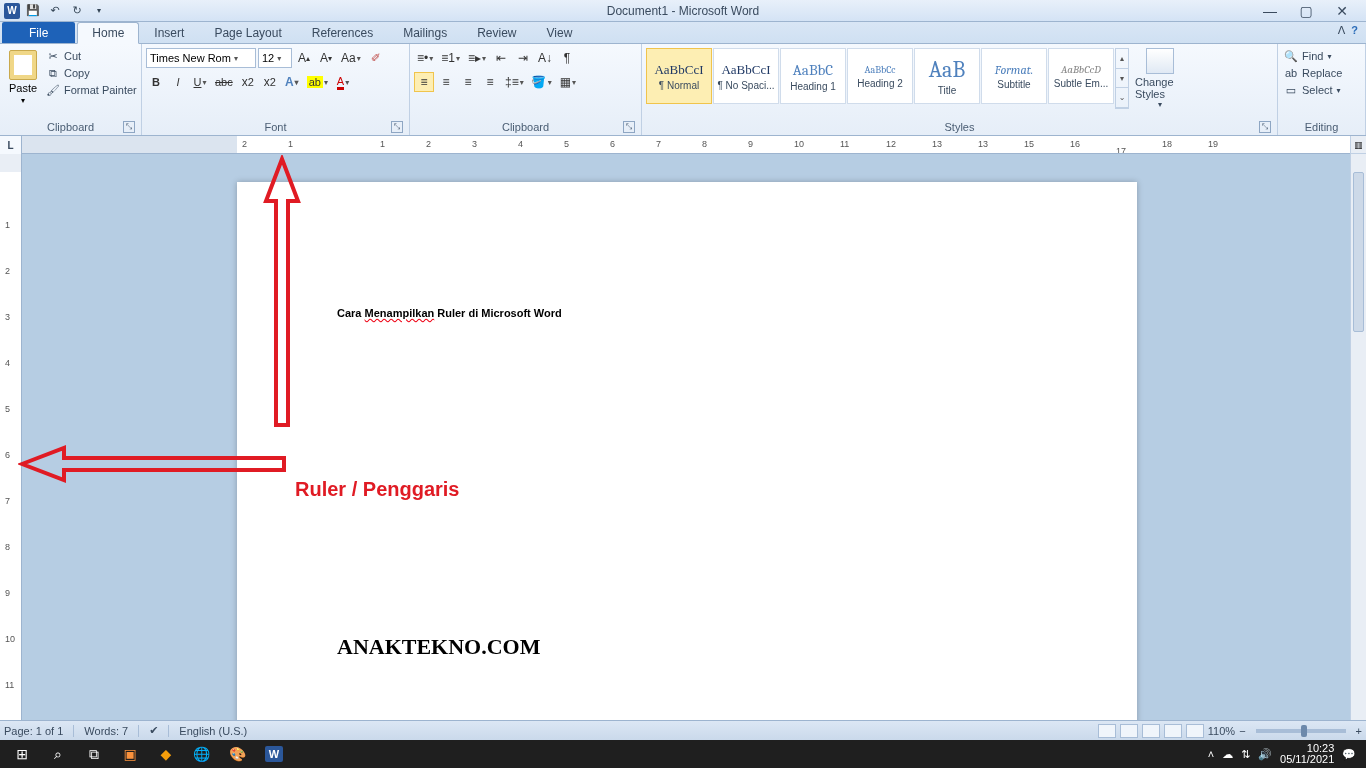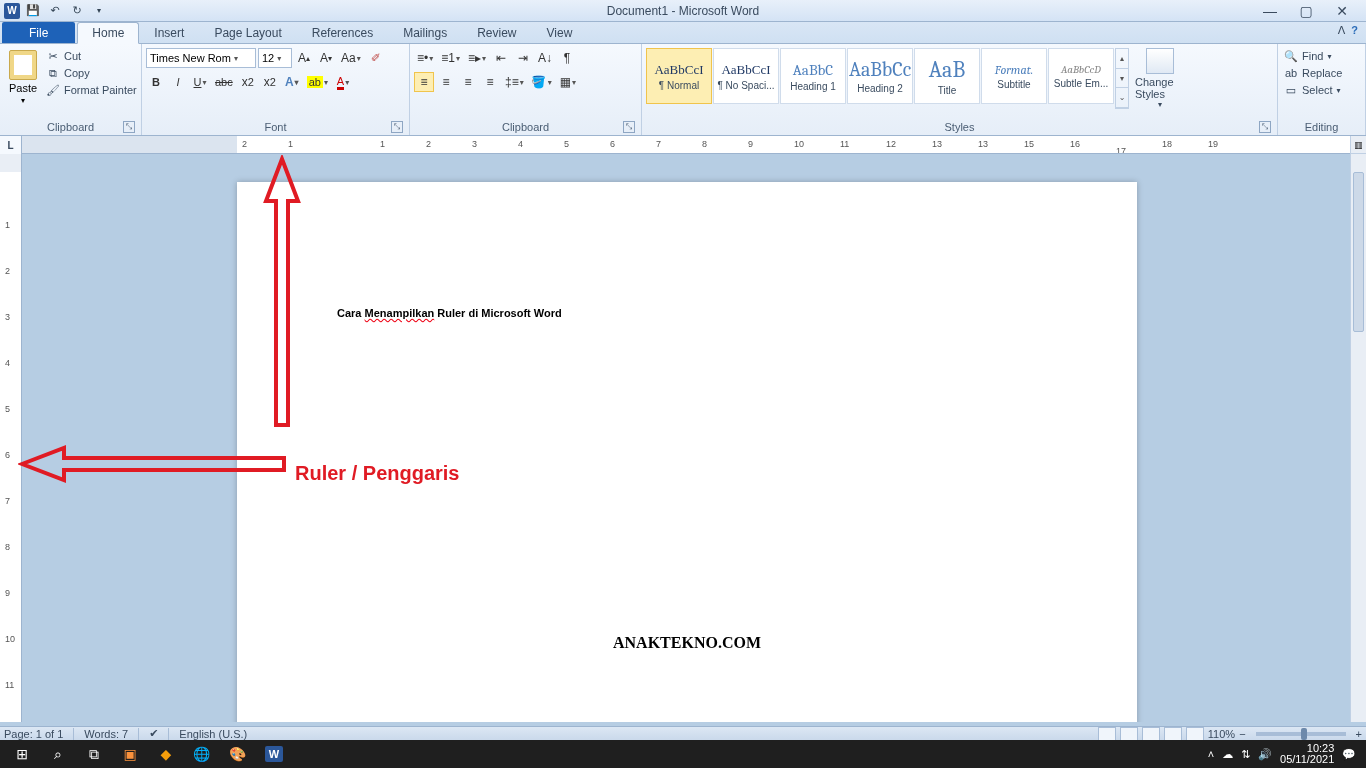--- a/index.html
+++ b/index.html
@@ -71,32 +71,32 @@
 .hruler { flex: 1; position: relative; background: #fff; margin-left: 0; overflow: hidden; }
 .hruler .inactive-l { position: absolute; left: 0; width: 215px; top: 0; bottom: 0; background: #dbe4ef; }
 .hruler .ticks { position: absolute; left: 0; right: 0; top: 0; bottom: 0; display: flex; align-items: center; font-size: 9px; color: #555; }
 .hruler .ticks span { position: absolute; font-size: 9px; }
 .vruler { position: absolute; left: 0; top: 18px; width: 22px; bottom: 0; background: #fff; border-right: 1px solid #9db4cf; }
 .vruler .inactive-t { position: absolute; top: 0; height: 18px; left: 0; right: 0; background: #e9eef5; }
 .docarea { position: absolute; left: 22px; top: 18px; right: 16px; bottom: 0; overflow: hidden; background: #b6cde3; }
 .page { position: absolute; left: 215px; top: 28px; width: 900px; height: 1200px; background: #fff; box-shadow: 0 0 6px rgba(0,0,0,.25); padding: 110px 100px; }
 .page .h1 { font-family: "Times New Roman", serif; font-size: 28px; font-weight: bold; color: #000; }
 .page .h1 .u { text-decoration: underline; text-decoration-color: #e01; text-decoration-style: wavy; }
-.page .site { font-family: "Times New Roman", serif; font-size: 16px; font-weight: bold; margin-top: 310px; text-align: center; }
+.page .site { font-family: "Times New Roman", serif; font-size: 22px; font-weight: bold; margin-top: 310px; }
 .annot { position: absolute; color: #e01b24; font-weight: bold; font-size: 20px; font-family: Arial, sans-serif; }
 .vscroll { position: absolute; right: 0; top: 18px; width: 16px; bottom: 0; background: #e9eef5; border-left: 1px solid #c0d0e4; }
 .vscroll .thumb { position: absolute; top: 18px; left: 2px; right: 2px; height: 160px; background: #cdd9e8; border: 1px solid #a8bdd7; border-radius: 2px; }
 .rulertoggle { position: absolute; right: 0; top: 0; width: 16px; height: 18px; background: #e9eef5; border-left: 1px solid #c0d0e4; border-bottom: 1px solid #c0d0e4; display:flex; align-items:center; justify-content:center; font-size:9px; }
 
 
 .arrow-up { position: absolute; left: 262px; top: 155px; }
 .arrow-left { position: absolute; left: 18px; top: 444px; }
 
 
-.statusbar { position: absolute; left: 0; right: 0; bottom: 28px; height: 14px; background: linear-gradient(#dce7f4, #cad9eb); border-top: 1px solid #9db4cf; display: flex; align-items: center; padding: 0 4px; font-size: 11px; color: #3a4b5f; gap: 10px; }
+.statusbar { position: absolute; left: 0; right: 0; bottom: 28px; height: 20px; background: linear-gradient(#dce7f4, #cad9eb); border-top: 1px solid #9db4cf; display: flex; align-items: center; padding: 0 4px; font-size: 11px; color: #3a4b5f; gap: 10px; }
 .statusbar .sep { width: 1px; height: 12px; background: #a8bdd7; }
 .statusbar .right { margin-left: auto; display: flex; align-items: center; gap: 4px; }
 .viewbtn { width: 18px; height: 14px; border: 1px solid #a8bdd7; background: #f0f5fb; }
 .zoomslider { width: 90px; height: 4px; background: #a8bdd7; position: relative; margin: 0 6px; }
 .zoomslider .h { position: absolute; left: 45px; top: -4px; width: 6px; height: 12px; background: #6d89ab; border-radius: 2px; }
 
 
 .taskbar { position: absolute; left: 0; right: 0; bottom: 0; height: 28px; background: #1f1f1f; display: flex; align-items: center; padding: 0 4px; color: #fff; }
 .taskbar .tbtn { width: 36px; height: 28px; display: flex; align-items: center; justify-content: center; font-size: 14px; }
 .taskbar .tbtn.w { font-size: 12px; }
@@ -244,21 +244,21 @@
           </div>
         <div class="stylebox">
             <span class="prev" style="font-size:13px">AaBbCcI</span>
             <span class="nm">¶ No Spaci...</span>
           </div>
         <div class="stylebox">
             <span class="prev h" style="font-size:15px">AaBbC</span>
             <span class="nm">Heading 1</span>
           </div>
         <div class="stylebox">
-            <span class="prev h" style="font-size:20px">AaBbCc</span>
+            <span class="prev h" style="font-size:10px">AaBbCc</span>
             <span class="nm">Heading 2</span>
           </div>
         <div class="stylebox">
             <span class="prev h" style="font-size:22px">AaB</span>
             <span class="nm">Title</span>
           </div>
         <div class="stylebox">
             <span class="prev h" style="font-size:12px;font-style:italic">Format.</span>
             <span class="nm">Subtitle</span>
           </div>
@@ -362,21 +362,21 @@
     </div>
   </div>
 </div>
 
 <svg class="arrow-up" width="40" height="280">
   <polygon points="20,4 4,46 14,46 14,270 26,270 26,46 36,46" fill="none" stroke="#e01b24" stroke-width="4"></polygon>
 </svg>
 <svg class="arrow-left" width="270" height="40">
   <polygon points="4,20 46,4 46,14 266,14 266,26 46,26 46,36" fill="none" stroke="#e01b24" stroke-width="4"></polygon>
 </svg>
-<div class="annot" style="left:295px; top:462px;">Ruler / Penggaris</div>
+<div class="annot" style="left:295px; top:478px;">Ruler / Penggaris</div>
 
 <div class="statusbar">
   <span>Page: 1 of 1</span>
     <span class="sep"></span>
   <span>Words: 7</span>
     <span class="sep"></span>
   <span>✔</span>
     <span class="sep"></span>
   <span>English (U.S.)</span>
   <div class="right">

